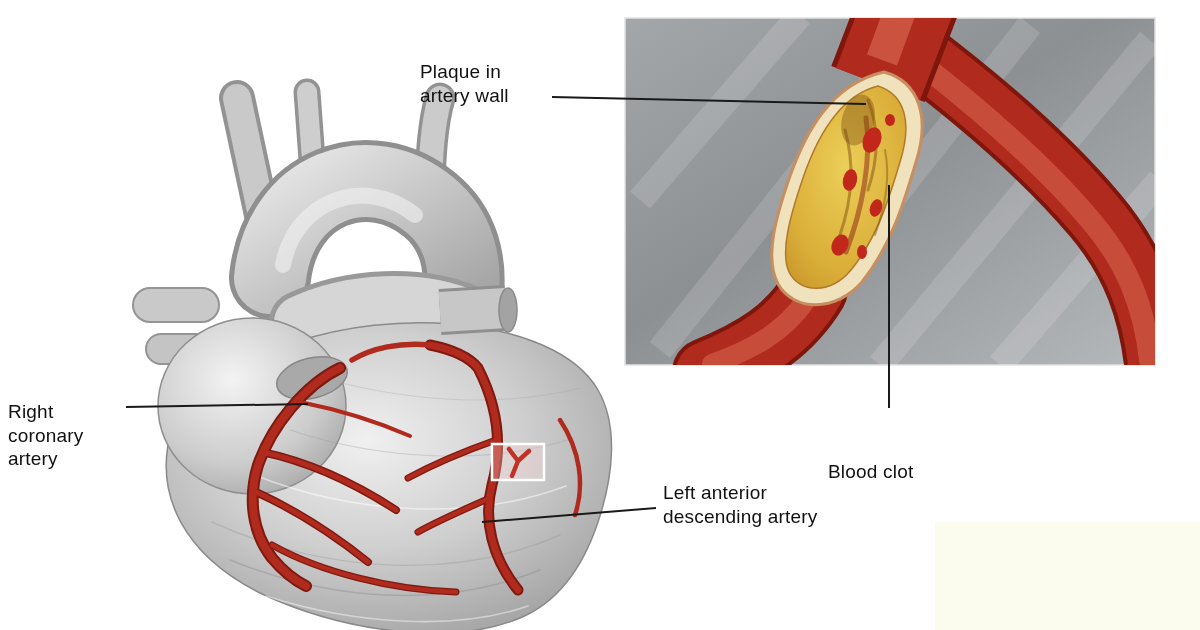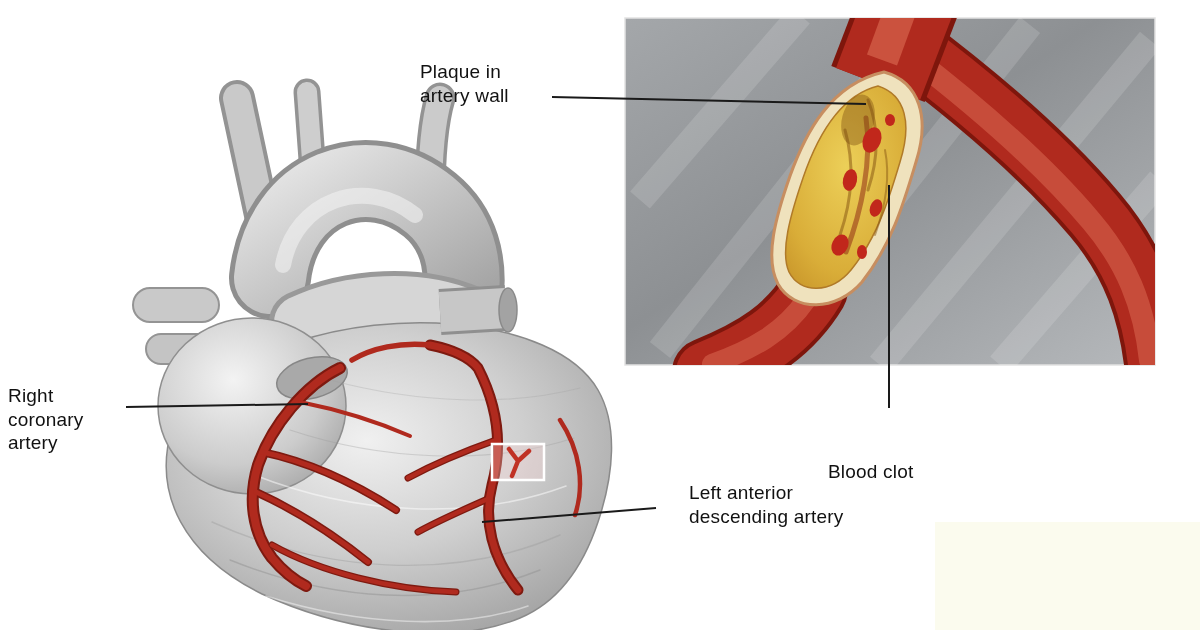--- a/index.html
+++ b/index.html
@@ -15,22 +15,22 @@
   .label {
     position: absolute;
     color: #111111;
     font-size: 19px;
     line-height: 1.24;
     letter-spacing: 0.2px;
     white-space: normal;
   }
   .label.plaque { left: 420px; top: 60px;  width: 118px; }
   .label.clot   { left: 828px; top: 414px; width: 160px; margin-top: 46px; }
-  .label.rca    { left: 8px;   top: 384px; width: 104px; }
-  .label.lad    { left: 663px; top: 481px; width: 172px; margin-left: 26px; }
+  .label.rca    { left: 8px;   top: 400px; width: 104px; }
+  .label.lad    { left: 663px; top: 481px; width: 172px; }
 </style>
 </head>
 <body>
 
 <div id="stage">
 
   <svg id="artwork" width="1200" height="630" viewBox="0 0 1200 630">
     <defs>
       <radialGradient id="heartGrad" cx="45%" cy="38%" r="78%">
         <stop offset="0%" stop-color="#f0f0f0"></stop>

